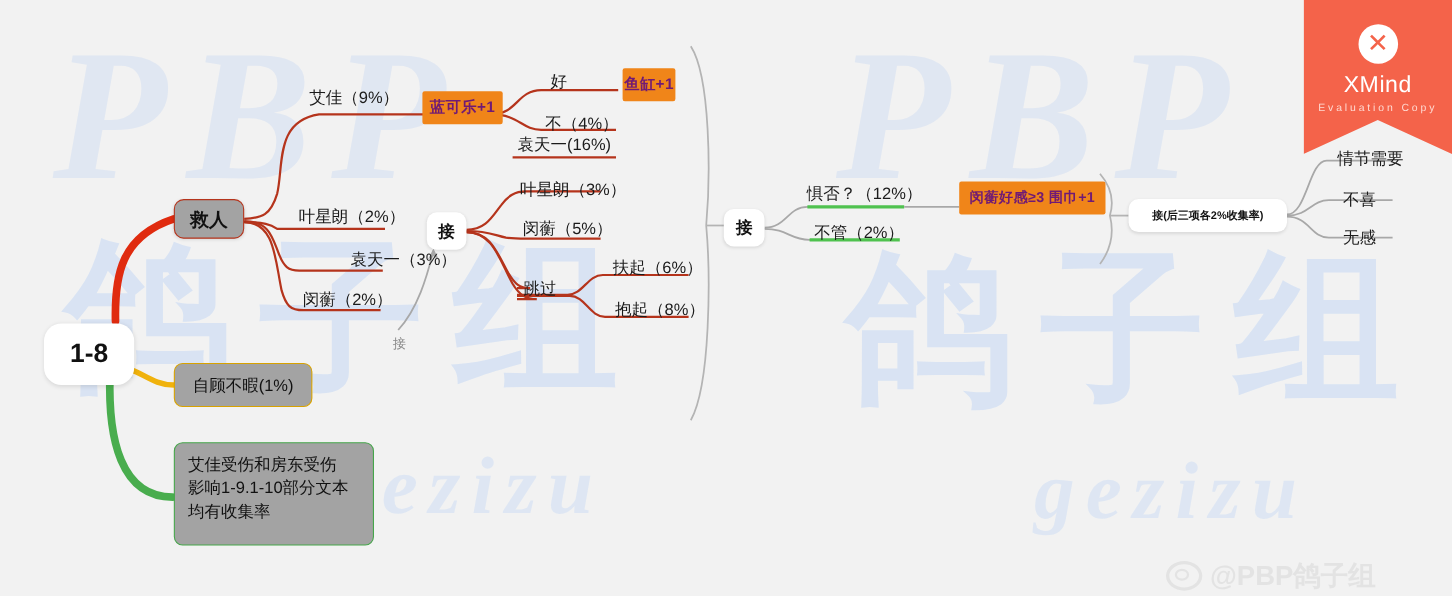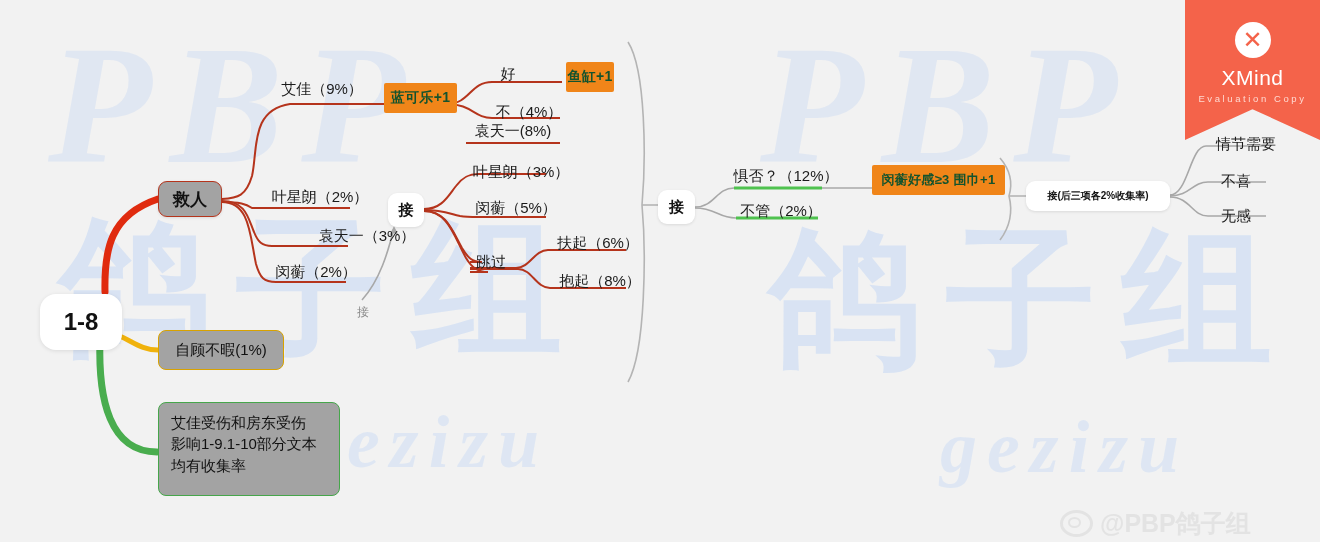--- a/index.html
+++ b/index.html
@@ -30,21 +30,21 @@
         box-sizing:border-box;white-space:pre;}
   .plain{color:#1b1b1b;font-size:15px;background:transparent;}
   .chip{background:#fff;border-radius:9px;color:#121212;font-weight:700;
         box-shadow:0 1px 3px rgba(0,0,0,.10);}
   .root{background:#fff;border-radius:16px;font-size:24px;font-weight:700;
         color:#111;box-shadow:0 1px 4px rgba(0,0,0,.10);}
   .boxed{background:#a3a3a3;border:1.6px solid #d8a200;border-radius:8px;
          font-size:15px;color:#111;padding:0 10px;}
   .boxed.green{border-color:#46a64b;}
   .boxed.redline{border:1.6px solid #b5341c;border-radius:9px;font-weight:700;}
-  .badge{background:#f08519;color:#14532d;font-weight:700;font-size:14px;
+  .badge{background:#f08519;color:#701a75;font-weight:700;font-size:14px;
          padding:15px 8px;border-radius:2px;letter-spacing:.3px;}
   .multiline{display:block;text-align:left;line-height:1.42;
              padding:9px 12px;white-space:pre-line;font-size:15px;}
   .tiny{font-size:12px;color:#8a8a8a;}
 
   
   #xmind{position:absolute;left:1185px;top:0;width:135px;height:140px;
          background:#f4634a;
          clip-path:polygon(0 0,100% 0,100% 100%,50% 78%,0 100%);
          display:flex;flex-direction:column;align-items:center;
@@ -141,21 +141,21 @@
   <div class="node plain" style="left:265px;top:186px;width:110px;height:22px;">叶星朗（2%）</div>
   <div class="node plain" style="left:276px;top:225px;width:110px;height:22px;margin-left:36px;">袁天一（3%）</div>
   <div class="node plain" style="left:264px;top:261px;width:104px;height:22px;">闵蘅（2%）</div>
 
   <div class="node badge" style="left:384px;top:83px;width:73px;height:22px;">蓝可乐+1</div>
   <div class="node badge" style="left:566px;top:62px;width:48px;height:22px;">鱼缸+1</div>
   <div class="node badge" style="left:872px;top:165px;width:133px;height:22px;font-size:13px;">闵蘅好感≥3 围巾+1</div>
 
   <div class="node plain" style="left:492px;top:63px;width:32px;height:22px;">好</div>
   <div class="node plain" style="left:498px;top:101px;width:62px;height:22px;">不（4%）</div>
-  <div class="node plain" style="left:466px;top:120px;width:94px;height:22px;">袁天一(8%)</div>
+  <div class="node plain" style="left:466px;top:120px;width:94px;height:22px;">袁天一(16%)</div>
 
   <div class="node chip" style="left:388px;top:193px;width:36px;height:34px;font-size:15px;">接</div>
 
   <div class="node plain" style="left:466px;top:161px;width:110px;height:22px;">叶星朗（3%）</div>
   <div class="node plain" style="left:464px;top:197px;width:104px;height:22px;">闵蘅（5%）</div>
   <div class="node plain" style="left:470px;top:251px;width:42px;height:22px;">跳过</div>
 
   <div class="node plain" style="left:548px;top:232px;width:100px;height:22px;">扶起（6%）</div>
   <div class="node plain" style="left:550px;top:270px;width:100px;height:22px;">抱起（8%）</div>
 

